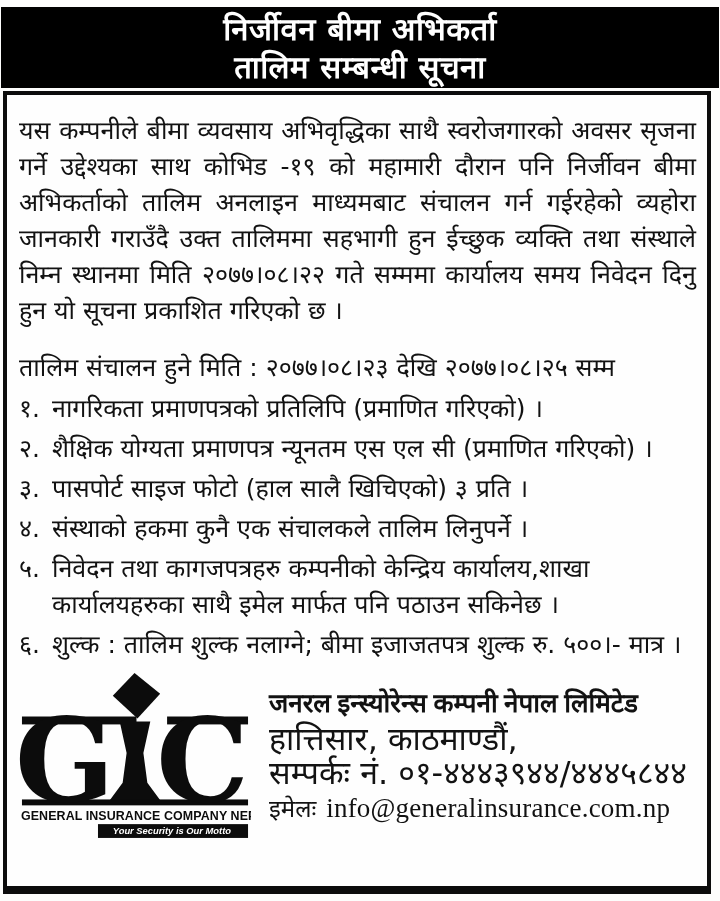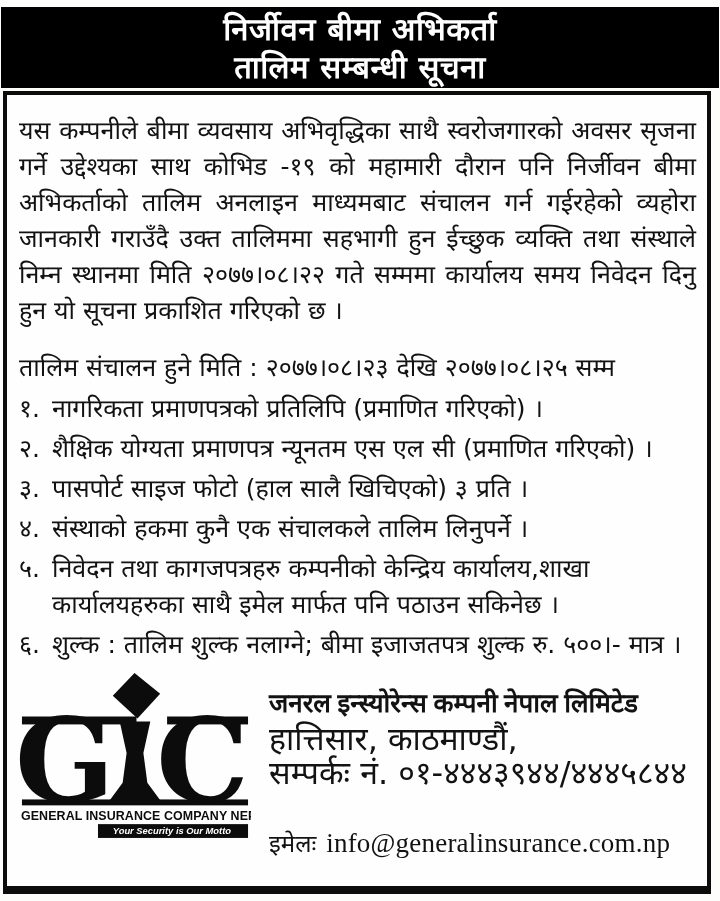--- a/index.html
+++ b/index.html
@@ -101,21 +101,20 @@
   .contact-line {
     font-size: 32px;
     line-height: 34px;
   }
   .email-line {
     font-size: 24px;
     line-height: 36px;
     display: flex;
     align-items: baseline;
     gap: 10px;
-    margin-top: 35px;
   }
   .email-latin {
     font-family: Liberation Serif, serif;
     font-size: 27px;
     letter-spacing: 0.2px;
   }
 </style>
 </head>
 <body>
 

